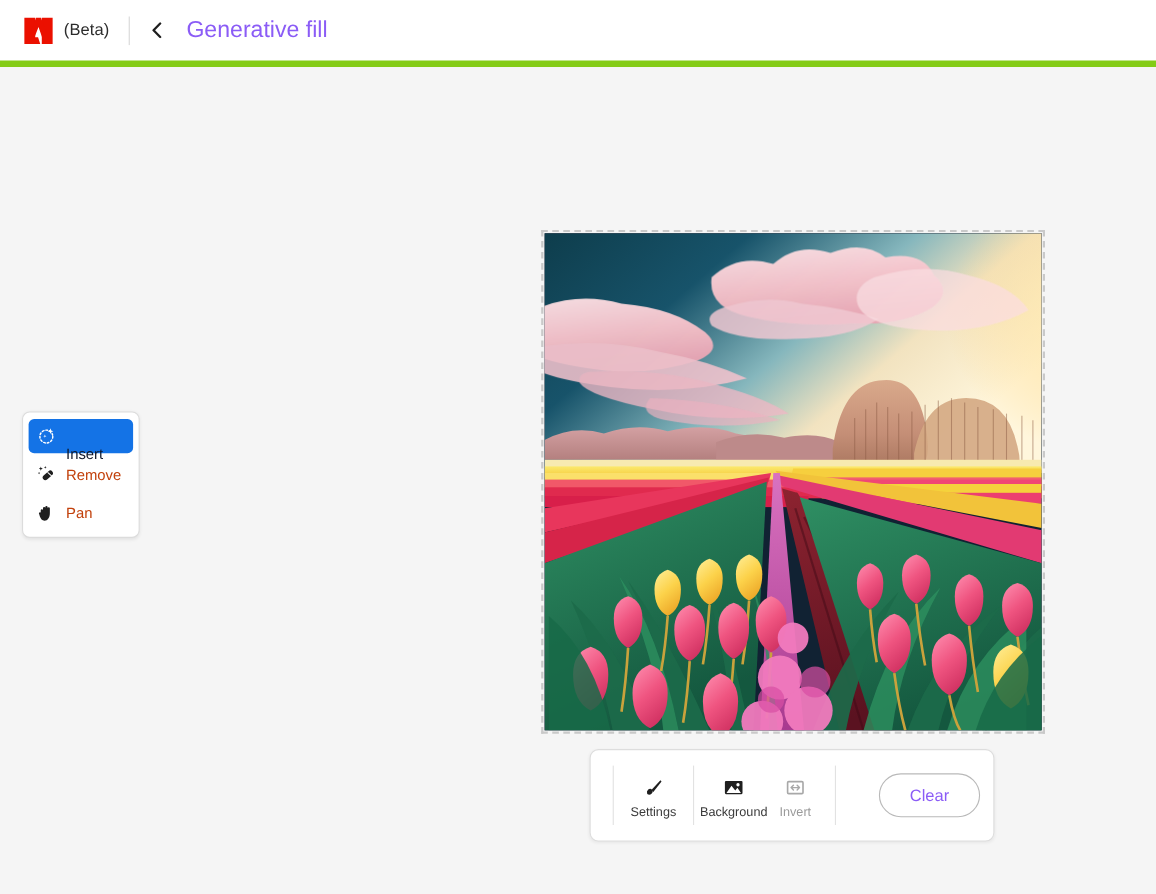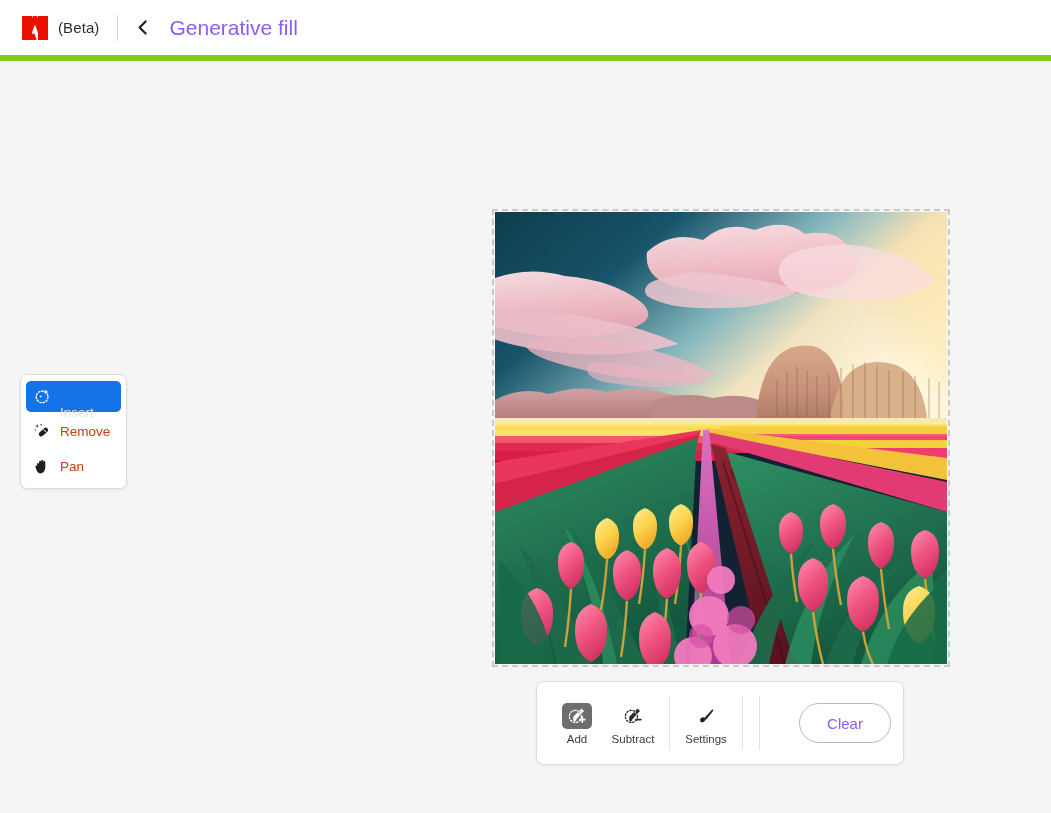--- a/index.html
+++ b/index.html
@@ -80,21 +80,21 @@
     align-items: center;
     gap: 9px;
     height: 31px;
     padding: 0 7px;
     border-radius: 5px;
     cursor: pointer;
     margin-bottom: 4px;
   }
   .tool-row:last-child { margin-bottom: 0; }
   .tool-row.selected { background: #1473e6; }
-  .tool-row.selected .tool-label { color: #e5e5e5; margin-top: 32px; }
+  .tool-row.selected .tool-label { color: #0f172a; margin-top: 32px; }
   .tool-icon { width: 18px; height: 18px; display: flex; align-items: center; justify-content: center; flex: none; }
   .tool-label { font-size: 13.5px; color: #c2410c; white-space: nowrap; }
 
   
   #image-frame {
     position: absolute;
     left: 495px;
     top: 151px;
     width: 452px;
     height: 452px;
@@ -443,61 +443,58 @@
           <path d="M60 452 q-14 -68 -56 -104 l0 104 Z"></path>
           <path d="M452 452 l0 -86 q-44 34 -60 86 Z"></path>
         </g>
       </svg>
     </div>
     <div id="selection-marquee"></div>
   </div>
 
   <div id="bottom-toolbar">
 
-    <div class="tb-group">
-      <div class="tb-item">
-        <span class="tb-glyph active">
-          <svg width="20" height="20" viewBox="0 0 20 20">
-            <circle cx="8.4" cy="10.4" r="6.1" fill="none" stroke="#ffffff" stroke-width="1.3" stroke-dasharray="1.5 1.8" stroke-linecap="round"></circle>
-            <path d="M6.2 12.8 q-0.5 2 1 2.6 q1.9 0.2 1.9 -1.6 L13.6 8.6 L11 6 L6.4 10.6 Z" fill="#ffffff"></path>
-            <path d="M12.2 5 L14.6 2.5 L17 4.9 L14.6 7.4 Z" fill="#ffffff"></path>
-            <path d="M15.3 11.1 V16.1 M12.8 13.6 H17.8" stroke="#ffffff" stroke-width="1.7" stroke-linecap="round"></path>
-          </svg>
-        </span>
-        <span class="tb-caption">Add</span>
-      </div>
-
-      <div class="tb-item">
-        <span class="tb-glyph">
-          <svg width="20" height="20" viewBox="0 0 20 20">
-            <circle cx="8.4" cy="10.4" r="6.1" fill="none" stroke="#2b2b2b" stroke-width="1.3" stroke-dasharray="1.5 1.8" stroke-linecap="round"></circle>
-            <path d="M6.2 12.8 q-0.5 2 1 2.6 q1.9 0.2 1.9 -1.6 L13.6 8.6 L11 6 L6.4 10.6 Z" fill="#2b2b2b"></path>
-            <path d="M12.2 5 L14.6 2.5 L17 4.9 L14.6 7.4 Z" fill="#2b2b2b"></path>
-            <path d="M12.8 13.6 H17.8" stroke="#2b2b2b" stroke-width="1.7" stroke-linecap="round"></path>
-          </svg>
-        </span>
-        <span class="tb-caption">Subtract</span>
-      </div>
-    </div>
 
     <div class="tb-sep"></div>
 
     <div class="tb-group">
       <div class="tb-item">
         <span class="tb-glyph">
           <svg width="20" height="20" viewBox="0 0 20 20">
             <path d="M4.4 15.8 q-1 -2.4 0.9 -4 q2 -1.5 3.6 0.4 q1.3 1.8 -0.6 3.4 q-1.9 1.5 -3.9 0.2 Z" fill="#1f1f1f"></path>
             <path d="M8.2 12.2 L16.4 3.3 L17.4 4.4 L9.9 13.9 Z" fill="#1f1f1f"></path>
           </svg>
         </span>
         <span class="tb-caption">Settings</span>
       </div>
     </div>
 
     <div class="tb-sep"></div>
 
+    <div class="tb-group">
+      <div class="tb-item">
+        <span class="tb-glyph">
+          <svg width="20" height="18" viewBox="0 0 20 18">
+            <rect x="2" y="3" width="16" height="12" rx="1" fill="#1f1f1f"></rect>
+            <path d="M3.4 14 L8 7.4 L11.4 11.6 L13.4 9.2 L16.6 14 Z" fill="#ffffff"></path>
+            <circle cx="13.9" cy="6.4" r="1.5" fill="#ffffff"></circle>
+          </svg>
+        </span>
+        <span class="tb-caption">Background</span>
+      </div>
+
+      <div class="tb-item">
+        <span class="tb-glyph">
+          <svg width="20" height="18" viewBox="0 0 20 18">
+            <rect x="3" y="3.5" width="14" height="11" rx="1" fill="none" stroke="#a8a8a8" stroke-width="1.5"></rect>
+            <path d="M6.4 9 H13.6 M8.3 6.9 L6.2 9 L8.3 11.1 M11.7 6.9 L13.8 9 L11.7 11.1" stroke="#a8a8a8" stroke-width="1.3" fill="none" stroke-linecap="round" stroke-linejoin="round"></path>
+          </svg>
+        </span>
+        <span class="tb-caption" style="color:#9a9a9a;">Invert</span>
+      </div>
+    </div>
 
     <div class="tb-sep"></div>
 
     <button id="clear-button">Clear</button>
   </div>
 
 </div>
 
 </body></html>

